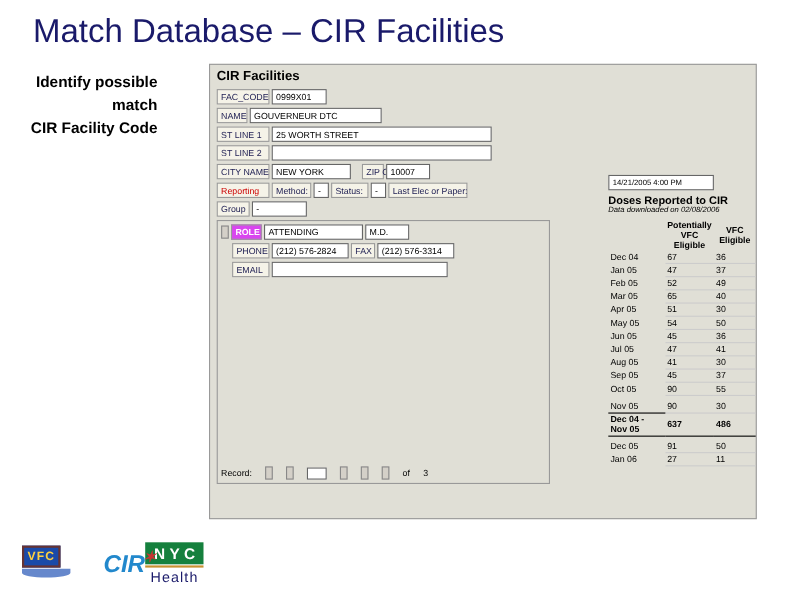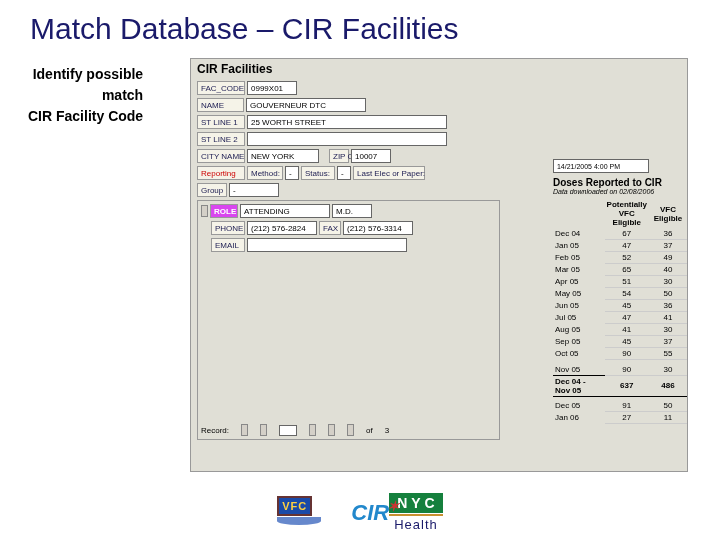--- a/index.html
+++ b/index.html
@@ -15,27 +15,27 @@
   .lbl-navy { background: #d946ef; color: #fff; font-weight: bold; }
   .lbl-red { color: #c00; }
   .main-split { display: flex; }
   .left-col { width: 340px; }
   .right-col { width: 150px; padding-left: 4px; margin-left: 45px; }
   .sub-area { border: 1px solid #999; background: #e0dfd6; margin-top: 3px; padding: 3px; position: relative; height: 240px; }
   .nav-btn { width: 7px; height: 12px; background: #d4d0c8; border: 1px solid #888; display: inline-block; }
   .right-title { font-weight: bold; font-size: 10px; margin-top: 0; }
   .right-sub { font-size: 7px; font-style: italic; margin-bottom: 4px; }
   .doses-table { font-size: 8px; width: 100%; border-collapse: collapse; }
-  .doses-table td { padding: 1px 2px; text-align: center; border-bottom: 1px solid #ccc; }
+  .doses-table td { padding: 1px 2px; text-align: left; border-bottom: 1px solid #ccc; }
   .doses-table td:first-child { text-align: left; border-bottom: none; }
   .doses-table th { font-size: 8px; font-weight: bold; padding: 1px 2px; }
   .doses-table .sep td { border-top: 1px solid #000; border-bottom: 1px solid #000; font-weight: bold; }
   .rec-nav { position: absolute; bottom: 3px; left: 3px; font-size: 8px; display: flex; align-items: center; gap: 12px; }
   .rec-fld { background: #fff; border: 1px solid #666; width: 18px; height: 11px; display: inline-block; }
-  .footer { position: absolute; bottom: 8px; left: 0; width: 100%; display: flex; align-items: center; padding: 0 20px; justify-content: center; }
+  .footer { position: absolute; bottom: 8px; left: 0; width: 100%; display: flex; align-items: center; padding: 0 20px; justify-content: flex-start; }
   .logo-group { display: flex; align-items: center; gap: 18px; }
   .vfc-logo { width: 56px; height: 34px; position: relative; }
   .vfc-box { background: #1a4aa8; color: #ffd040; font-weight: bold; font-size: 11px; padding: 2px 3px; border: 2px solid #633; display: inline-block; letter-spacing: 1px; }
   .vfc-sled { width: 44px; height: 8px; background: #6688cc; margin-top: 1px; border-radius: 0 0 50% 50%; }
   .cir-logo { font-size: 22px; font-weight: bold; color: #2288cc; font-style: italic; position: relative; }
   .cir-logo .asterisk { color: #cc3333; font-size: 14px; position: absolute; top: -2px; right: -10px; }
   .nyc-health { text-align: center; }
   .nyc-box { background: #15803d; color: #fff; font-weight: bold; font-size: 14px; letter-spacing: 4px; padding: 2px 4px 2px 8px; }
   .hline { height: 2px; background: #c89030; margin: 1px 0; }
   .health-txt { font-size: 13px; color: #1a1a6a; letter-spacing: 1px; }
@@ -53,21 +53,21 @@
 
 <div class="app">
   <div class="app-title">CIR Facilities</div>
   <div class="main-split">
     <div class="left-col form-area">
       <div class="row">
         <span class="lbl" style="width:48px">FAC_CODE</span>
         <span class="fld" style="width:50px">0999X01</span>
       </div>
       <div class="row">
-        <span class="lbl" style="width:47px">NAME</span>
+        <span class="lbl" style="width:28px">NAME</span>
         <span class="fld" style="width:120px">GOUVERNEUR DTC</span>
       </div>
       <div class="row">
         <span class="lbl" style="width:48px">ST LINE 1</span>
         <span class="fld" style="width:200px">25 WORTH STREET</span>
       </div>
       <div class="row">
         <span class="lbl" style="width:48px">ST LINE 2</span>
         <span class="fld" style="width:200px"></span>
       </div>

